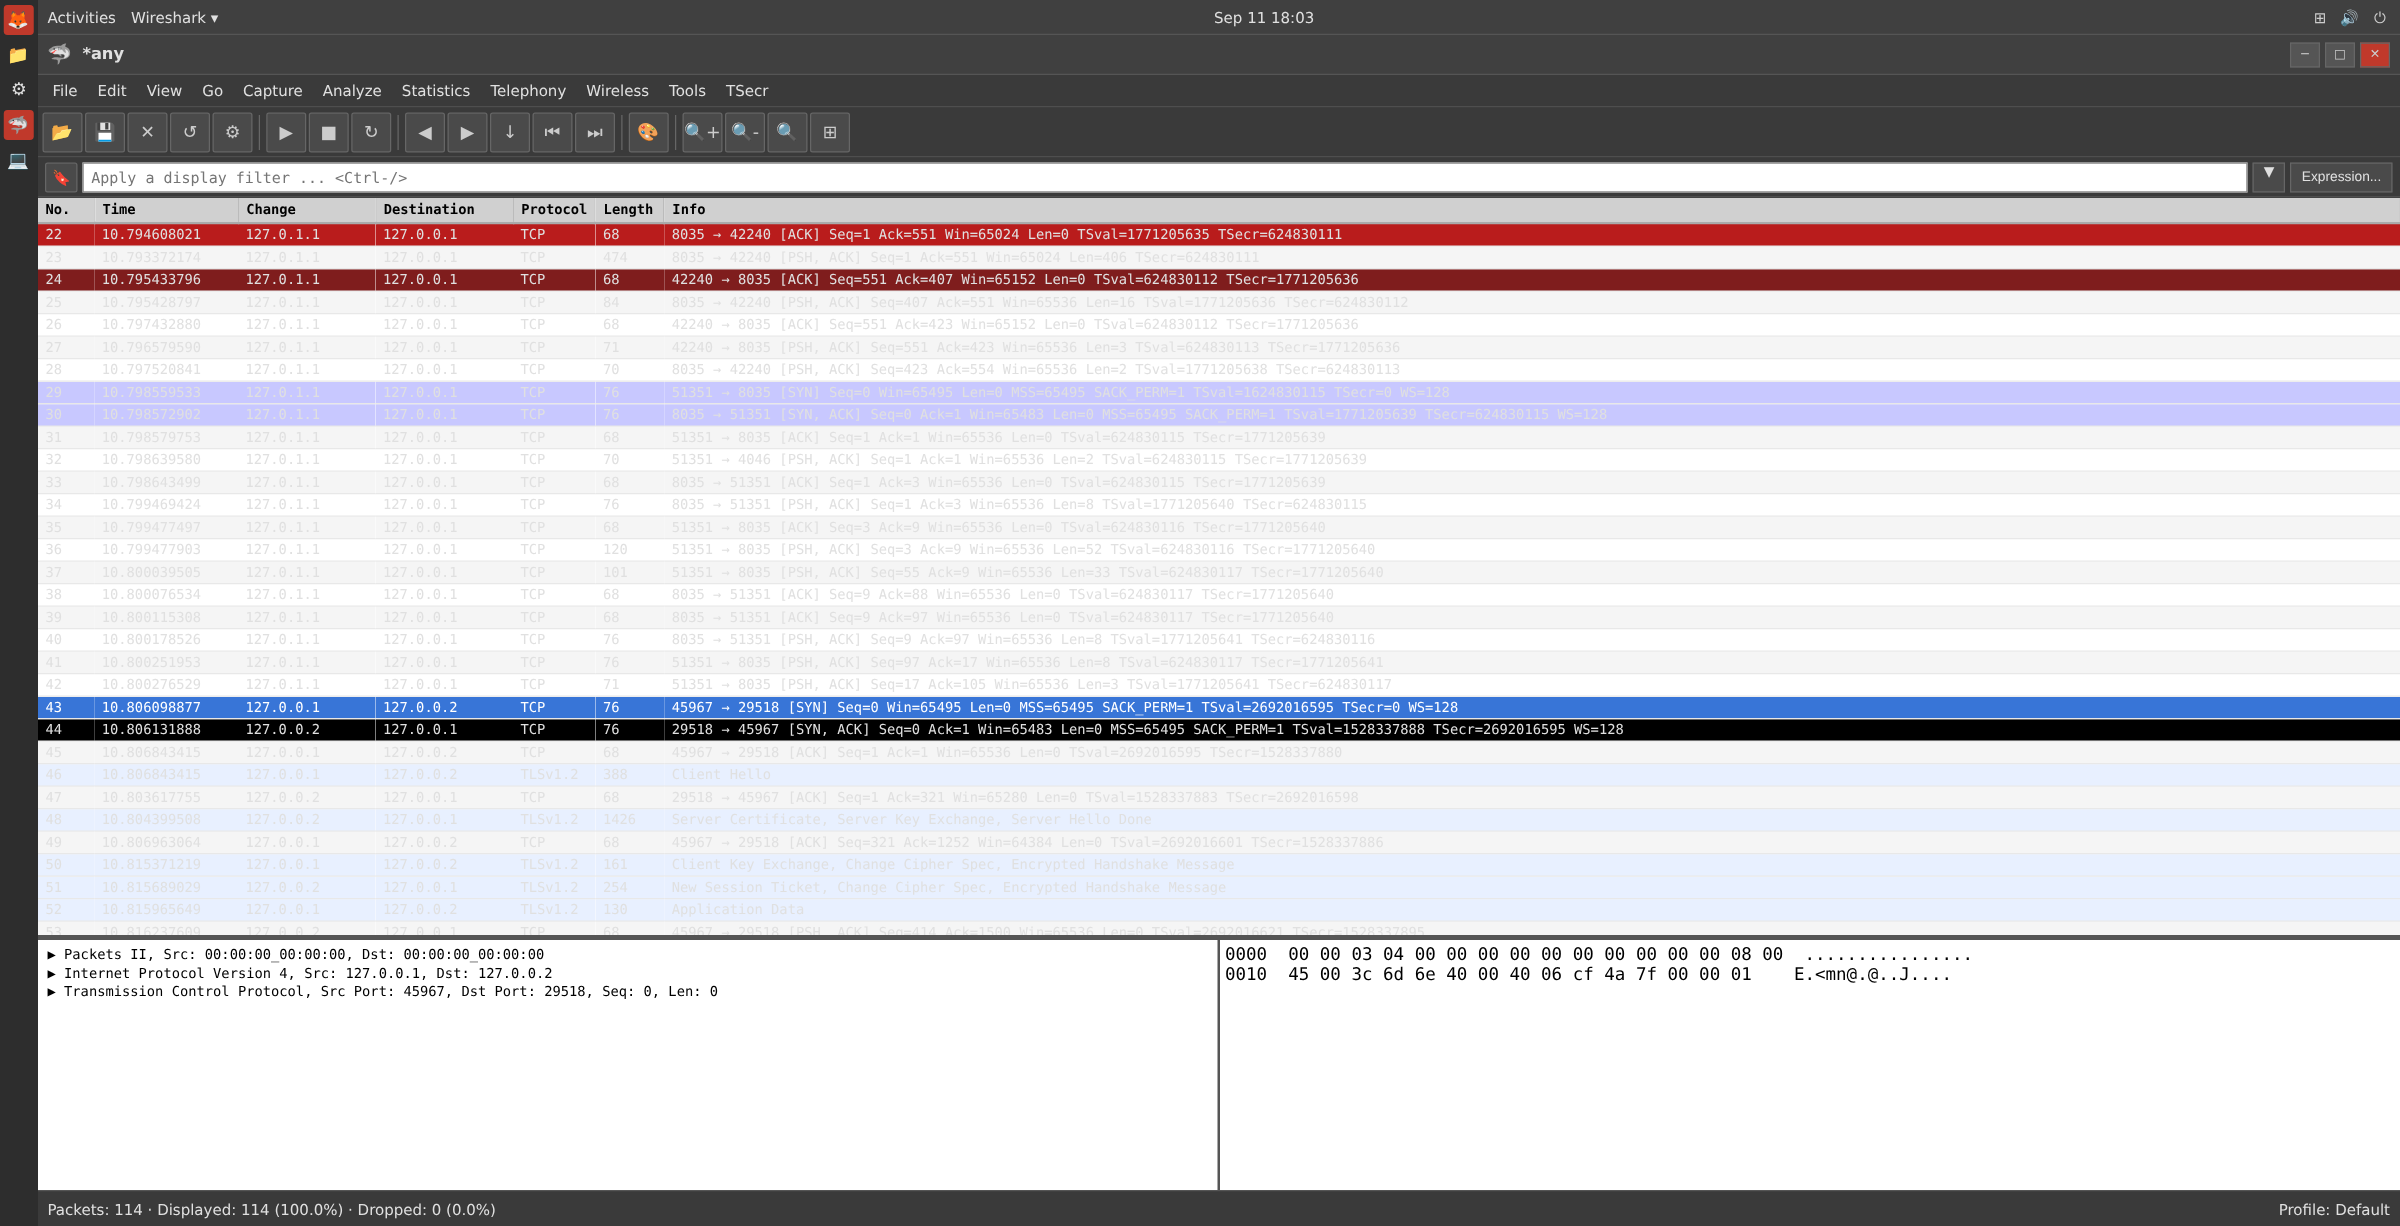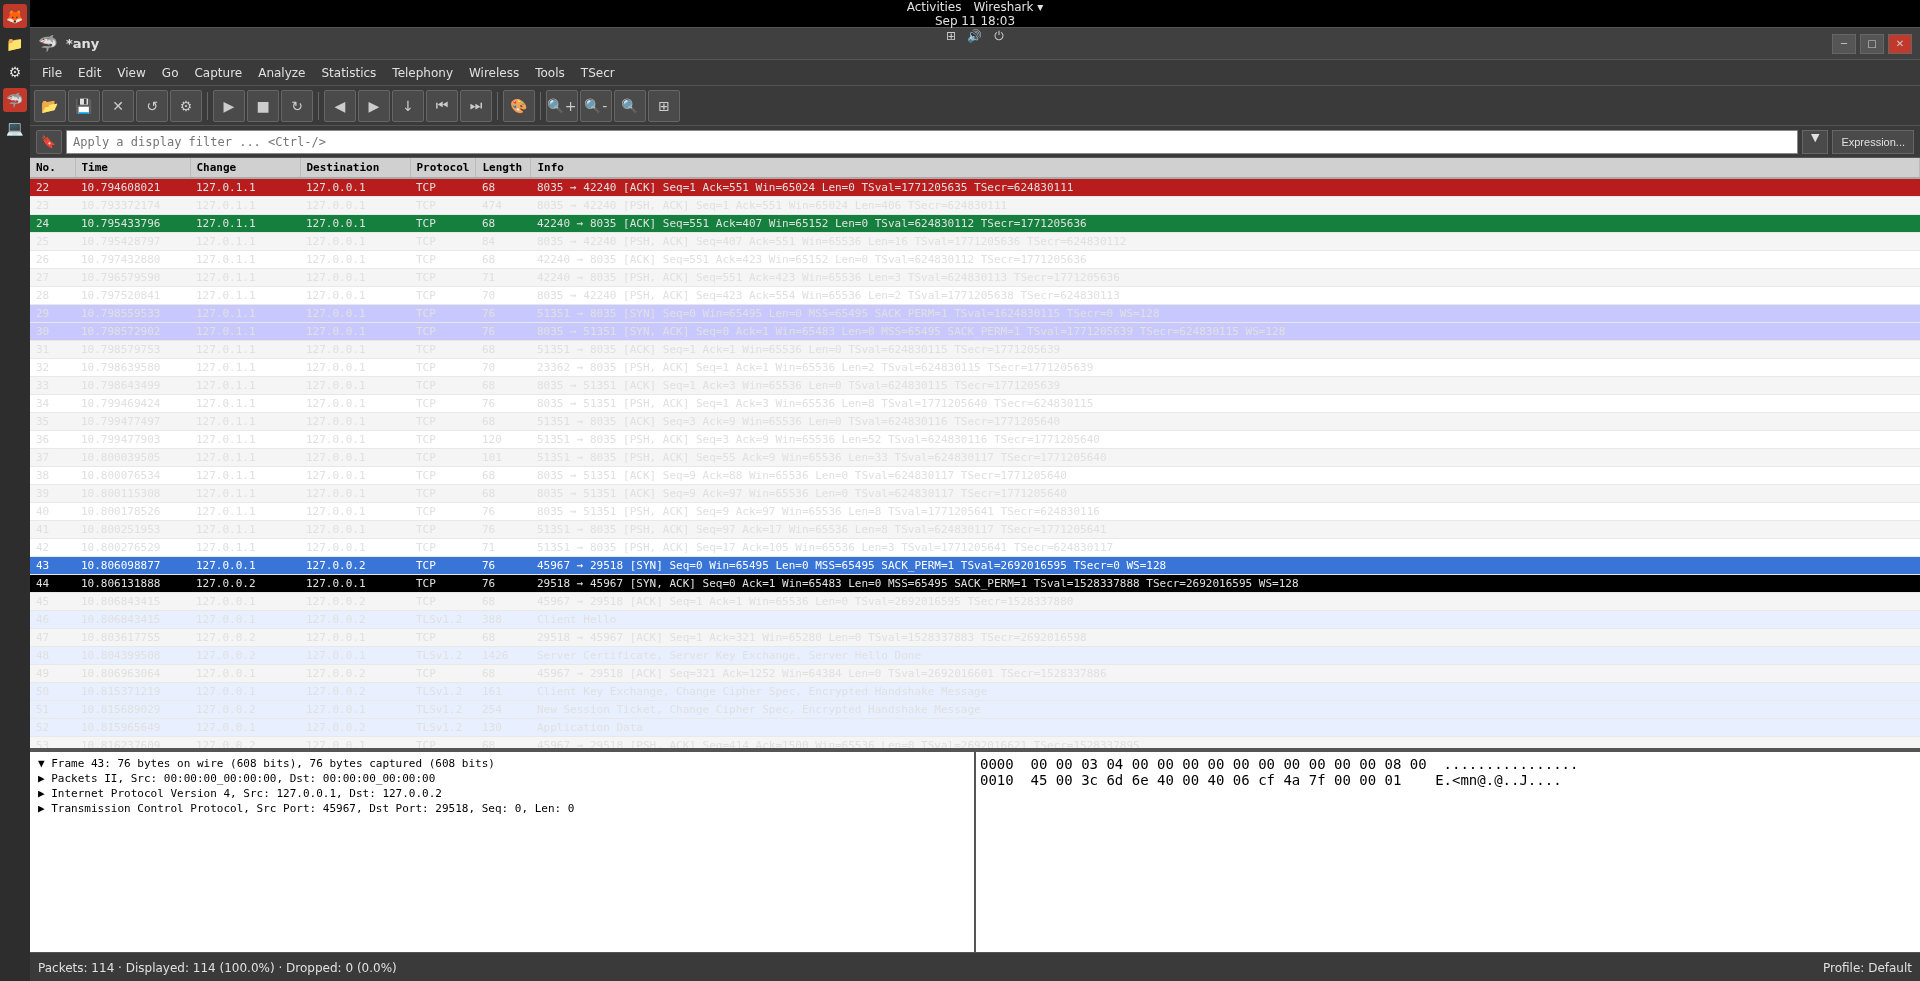--- a/index.html
+++ b/index.html
@@ -1,19 +1,19 @@
 <!DOCTYPE html>
 <html><head>
   <meta charset="utf-8">
   <style>
     * { margin: 0; padding: 0; box-sizing: border-box; }
     body { background: #2d2d2d; font-family: 'DejaVu Sans', 'Liberation Sans', sans-serif; font-size: 12px; color: #e0e0e0; width: 1920px; height: 981px; overflow: hidden; }
     
     
-    #top-bar { background: #000000; height: 28px; display: flex; align-items: center; justify-content: space-between; padding: 0 8px; border-bottom: 1px solid #555; flex-direction: column; }
+    #top-bar { background: #404040; height: 28px; display: flex; align-items: center; justify-content: space-between; padding: 12px 8px; border-bottom: 1px solid #555; }
     #top-bar-left { display: flex; align-items: center; gap: 12px; font-size: 12px; }
     #top-bar-center { font-size: 12px; color: #e0e0e0; }
     #top-bar-right { display: flex; align-items: center; gap: 8px; }
     .top-icon { width: 16px; height: 16px; display: inline-flex; align-items: center; justify-content: center; color: #ccc; font-size: 12px; cursor: pointer; }
     
     
     #title-bar { background: #404040; height: 32px; display: flex; align-items: center; justify-content: space-between; padding: 0 8px; border-bottom: 1px solid #555; }
     #title-bar-left { display: flex; align-items: center; gap: 8px; }
     #title-bar-title { color: #e0e0e0; font-size: 13px; font-weight: bold; }
     #window-controls { display: flex; gap: 4px; }
@@ -191,21 +191,21 @@
           </tr>
           <tr style="background: rgb(245, 245, 245);">
             <td>23</td>
             <td>10.793372174</td>
             <td>127.0.1.1</td>
             <td>127.0.0.1</td>
             <td>TCP</td>
             <td>474</td>
             <td>8035 → 42240 [PSH, ACK] Seq=1 Ack=551 Win=65024 Len=406 TSecr=624830111</td>
           </tr>
-          <tr style="background: #15803d;">
+          <tr style="background: #7f1d1d;">
             <td>24</td>
             <td>10.795433796</td>
             <td>127.0.1.1</td>
             <td>127.0.0.1</td>
             <td>TCP</td>
             <td>68</td>
             <td>42240 → 8035 [ACK] Seq=551 Ack=407 Win=65152 Len=0 TSval=624830112 TSecr=1771205636</td>
           </tr>
           <tr style="background: rgb(245, 245, 245);">
             <td>25</td>
@@ -270,21 +270,21 @@
             <td>68</td>
             <td>51351 → 8035 [ACK] Seq=1 Ack=1 Win=65536 Len=0 TSval=624830115 TSecr=1771205639</td>
           </tr>
           <tr style="background: rgb(255, 255, 255);">
             <td>32</td>
             <td>10.798639580</td>
             <td>127.0.1.1</td>
             <td>127.0.0.1</td>
             <td>TCP</td>
             <td>70</td>
-            <td>23362 → 8035 [PSH, ACK] Seq=1 Ack=1 Win=65536 Len=2 TSval=624830115 TSecr=1771205639</td>
+            <td>51351 → 4046 [PSH, ACK] Seq=1 Ack=1 Win=65536 Len=2 TSval=624830115 TSecr=1771205639</td>
           </tr>
           <tr style="background: rgb(245, 245, 245);">
             <td>33</td>
             <td>10.798643499</td>
             <td>127.0.1.1</td>
             <td>127.0.0.1</td>
             <td>TCP</td>
             <td>68</td>
             <td>8035 → 51351 [ACK] Seq=1 Ack=3 Win=65536 Len=0 TSval=624830115 TSecr=1771205639</td>
           </tr>
@@ -469,21 +469,20 @@
             <td>45967 → 29518 [PSH, ACK] Seq=414 Ack=1500 Win=65536 Len=0 TSval=2692016621 TSecr=1528337895</td>
           </tr>
         </tbody>
     </table>
   </div>
 
   <div class="resize-handle"></div>
 
   <div id="pane-divider-area">
     <div id="packet-detail">
-      <div class="detail-item expanded">Frame 43: 76 bytes on wire (608 bits), 76 bytes captured (608 bits)</div>
       <div class="detail-item collapsed">Packets II, Src: 00:00:00_00:00:00, Dst: 00:00:00_00:00:00</div>
       <div class="detail-item collapsed">Internet Protocol Version 4, Src: 127.0.0.1, Dst: 127.0.0.2</div>
       <div class="detail-item collapsed">Transmission Control Protocol, Src Port: 45967, Dst Port: 29518, Seq: 0, Len: 0</div>
     </div>
     <div id="packet-bytes">
       <div class="bytes-line">0000&nbsp;&nbsp;00 00 03 04 00 00 00 00 00 00 00 00 00 00 08 00&nbsp;&nbsp;................</div>
       <div class="bytes-line">0010&nbsp;&nbsp;45 00 3c 6d 6e 40 00 40 06 cf 4a 7f 00 00 01&nbsp;&nbsp;&nbsp;&nbsp;E.&lt;mn@.@..J....</div>
     </div>
   </div>
 

